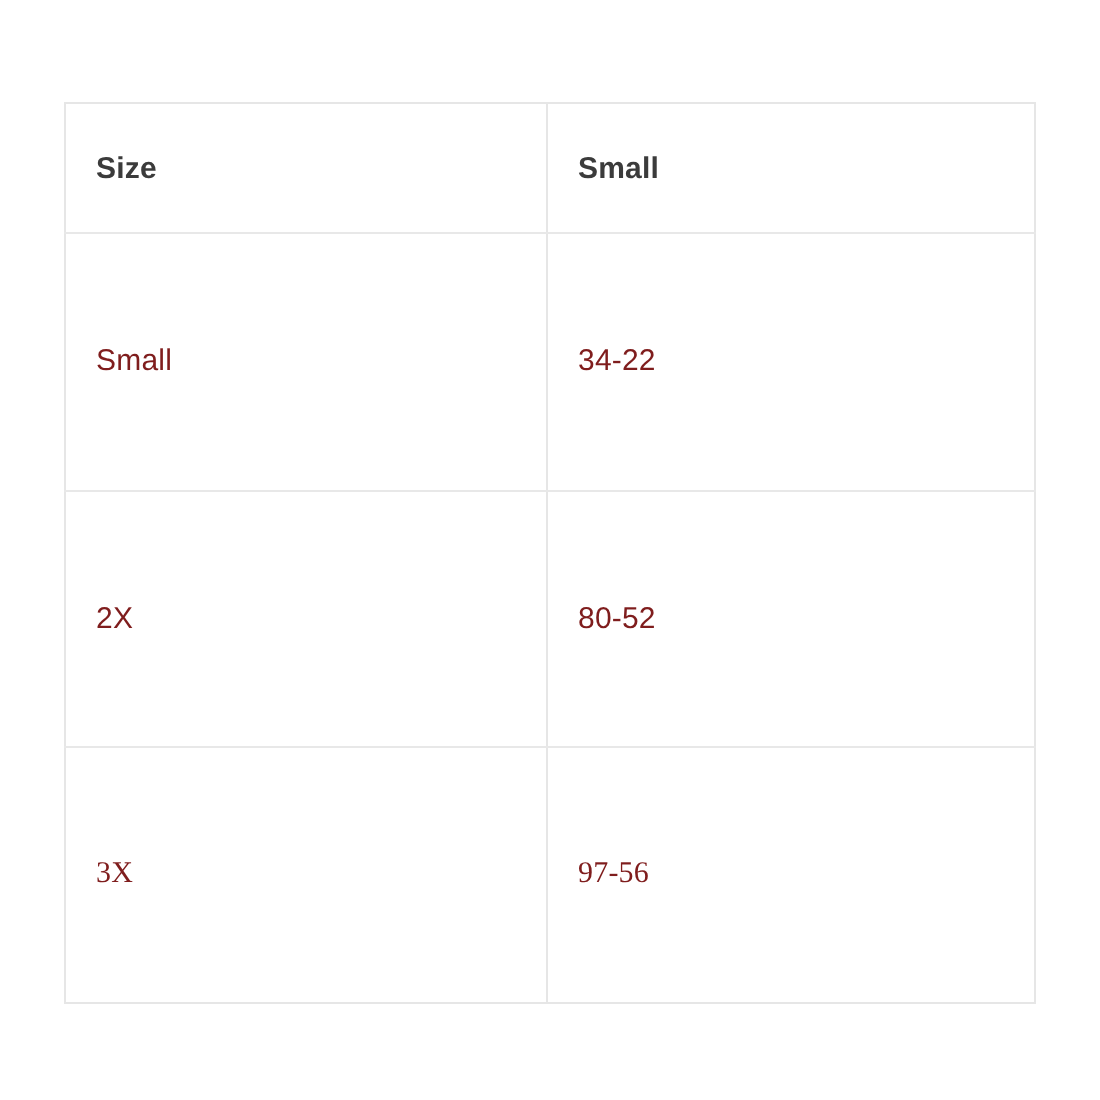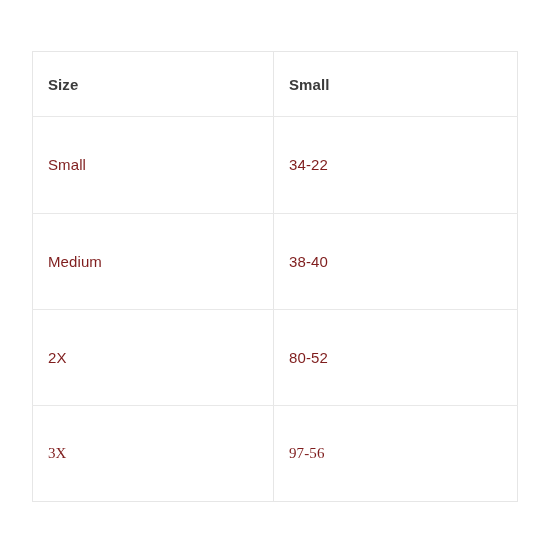--- a/index.html
+++ b/index.html
@@ -94,24 +94,20 @@
         <th scope="col">Small</th>
       </tr>
     </thead>
 
     <tbody>
       <tr>
         <td>Small</td>
         <td>34-22</td>
       </tr>
       <tr>
-        <td>Medium</td>
-        <td>38-40</td>
-      </tr>
-      <tr>
         <td>2X</td>
         <td>80-52</td>
       </tr>
       <tr>
         <td>3X</td>
         <td>97-56</td>
       </tr>
     </tbody>
   </table>
 

